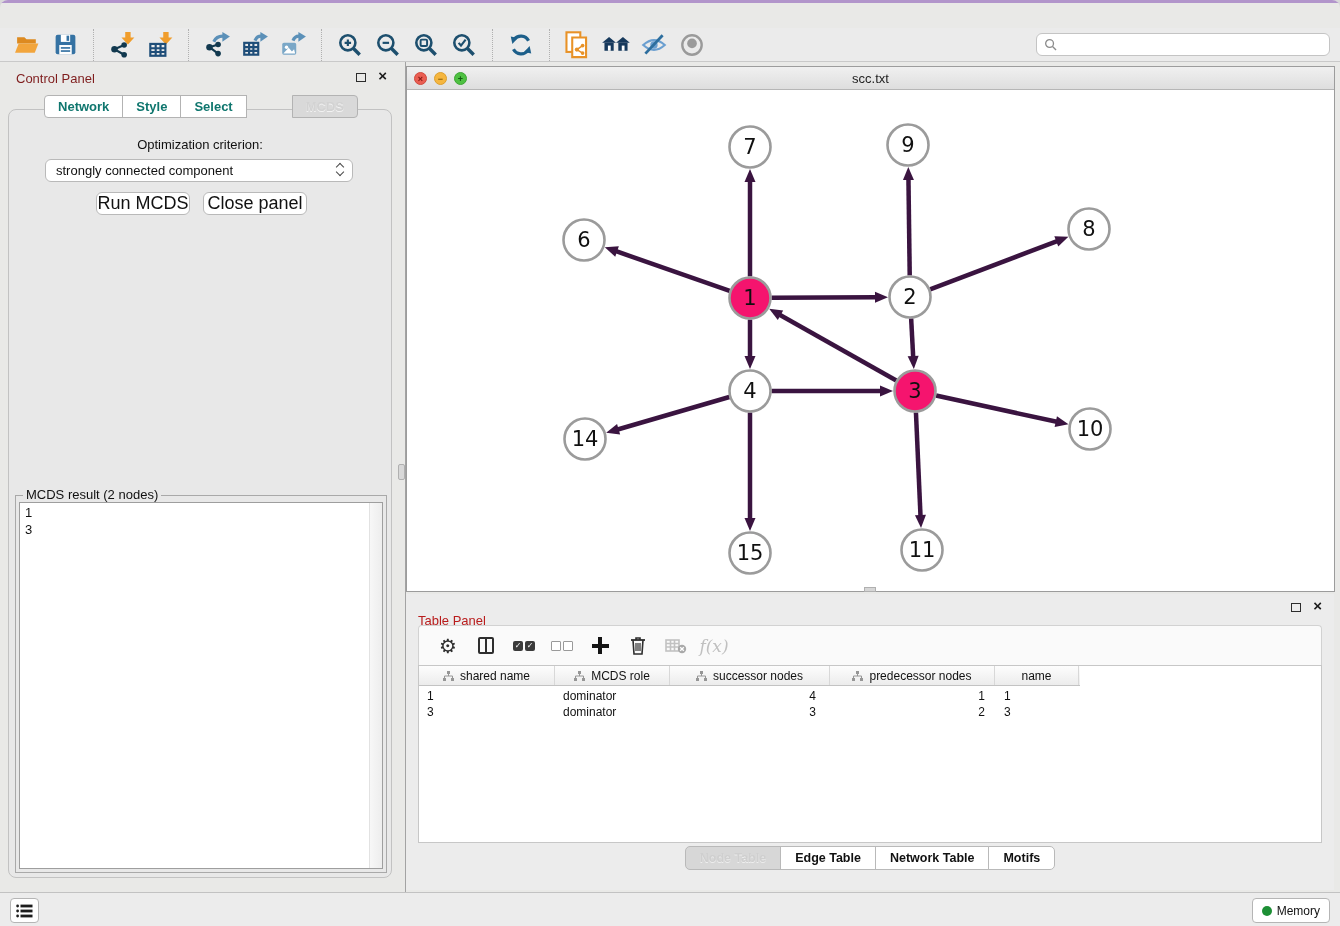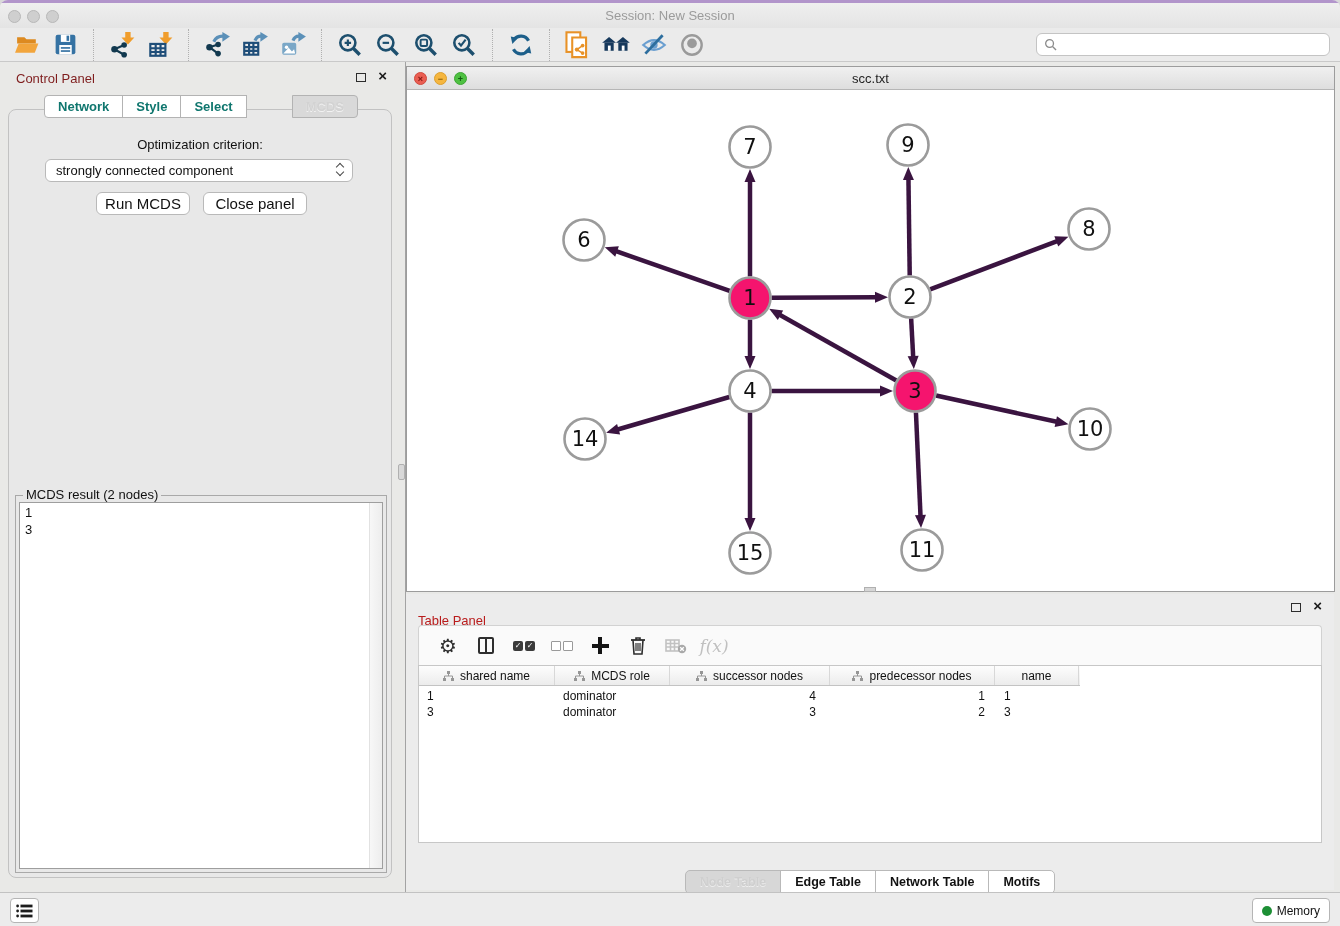--- a/index.html
+++ b/index.html
@@ -43,21 +43,21 @@
     border:1px solid #c2c2c2; border-radius:8px; background:#e8e8e8; }
   .opt-label { position:absolute; left:0; right:0; top:27px; text-align:center; font-size:13px; color:#111; }
   .select { position:absolute; left:36px; top:49px; width:308px; height:23px; background:#fff;
     border:1px solid #b9b9b9; border-radius:6px; font-size:13px; color:#111;
     display:flex; align-items:center; padding-left:10px; }
   .stepper { position:absolute; right:9px; top:4px; display:flex; flex-direction:column; align-items:center; }
   .chev { width:6px; height:6px; border-right:1.6px solid #4a4a4a; border-bottom:1.6px solid #4a4a4a; }
   .chev.up { transform:rotate(-135deg); margin-bottom:1px; }
   .chev.dn { transform:rotate(45deg); margin-top:-2px; }
   .cp-btn { position:absolute; top:82px; height:23px; background:#fff; border:1px solid #b9b9b9;
-    border-radius:6px; font-size:15px; color:#111; font-family:"Liberation Sans",sans-serif;
+    border-radius:6px; font-size:18px; color:#111; font-family:"Liberation Sans",sans-serif;
     display:flex; align-items:center; justify-content:center; }
   .groupbox { position:absolute; left:6px; top:385px; width:372px; height:378px; border:1px solid #a9a9a9; }
   .groupbox .legend { position:absolute; left:7px; top:-9px; background:#e8e8e8; padding:0 3px;
     font-size:13px; color:#111; }
   .resultarea { position:absolute; left:3px; top:6px; right:3px; bottom:3px; background:#fff;
     border:1px solid #9e9e9e; font-size:13px; line-height:17px; color:#111;
     padding:1px 5px; white-space:pre; overflow:hidden; }
   .scrolltrack { position:absolute; right:4px; top:7px; bottom:4px; width:13px;
     background:linear-gradient(to right,#f7f7f7,#ededed); border-left:1px solid #e2e2e2; }
 
@@ -97,21 +97,21 @@
   .plus-glyph::after  { content:""; position:absolute; top:6.5px; left:0; height:4px; width:17px; background:#141414; }
   .fx-glyph { font-family:"DejaVu Serif", serif; font-style:italic; font-size:17px; color:#c0c0c0; }
   .tp-table { position:absolute; left:12px; right:12px; top:71px; height:178px; background:#fff;
     border:1px solid #c7c7c7; }
   .thead { display:flex; height:20px; border-bottom:1px solid #c3c3c3;
     background:linear-gradient(#fdfdfd,#ececec); width:661px; }
   .th { display:flex; align-items:center; justify-content:center; gap:6px;
     border-right:1px solid #d8d8d8; font-size:12px; color:#111; }
   .trow { display:flex; height:16px; font-size:12px; color:#111; }
   .td { overflow:hidden; white-space:nowrap; }
-  .tp-tabs { position:absolute; left:0; right:0; top:276px; display:flex; justify-content:center; }
+  .tp-tabs { position:absolute; left:0; right:0; top:252px; display:flex; justify-content:center; }
   .tp-tab { height:24px; padding:4px 14px; background:#fff; border:1px solid #b9b9b9; margin-left:-1px;
     font-size:12.5px; font-weight:600; color:#111; }
   .tp-tab:first-child { border-radius:5px 0 0 5px; margin-left:0; }
   .tp-tab:last-child { border-radius:0 5px 5px 0; }
   .tp-tab.etched { background:#d7d7d7; color:#cfcfcf; text-shadow:0 1px 0 #eee; }
 
   
   .statusbar { position:absolute; left:0; bottom:0; width:100%; height:34px;
     background:#ececec; border-top:1px solid #c2c2c2; }
   .list-btn { position:absolute; left:10px; top:5px; width:29px; height:25px; background:#fff;
@@ -120,26 +120,20 @@
     border:1px solid #b5b5b5; border-radius:4px; display:flex; align-items:center; gap:5px;
     font-size:12px; color:#111; }
   .memdot { width:10px; height:10px; border-radius:50%; background:#1d8f35; }
 </style>
 </head>
 <body>
 
 <div id="app">
   <div class="top-accent"></div>
 
-  <div class="titlebar">
-    <span class="tl-dot" style="left:8px"></span>
-    <span class="tl-dot" style="left:27px"></span>
-    <span class="tl-dot" style="left:46px"></span>
-    <div class="title">Session: New Session</div>
-  </div>
 
   <div class="toolbar">
     <div class="tbi">
       <svg width="27" height="27" viewBox="0 0 26 26">
           <path d="M3 6h7l2 2h9v4H3z" fill="#dd8a20"></path>
           <path d="M4.5 12h19l-3.5 9H1z" fill="#f2a53c"></path>
         </svg>
     </div>
     <div class="tbi">
       <svg width="27" height="27" viewBox="0 0 26 26">

